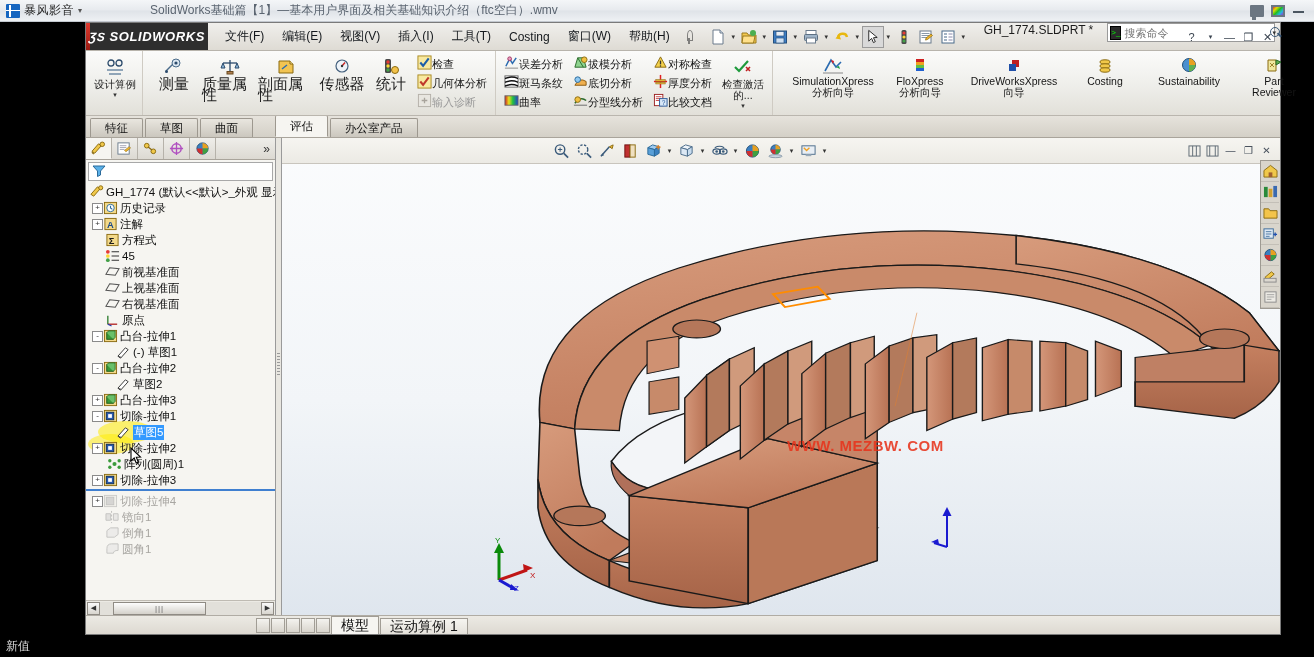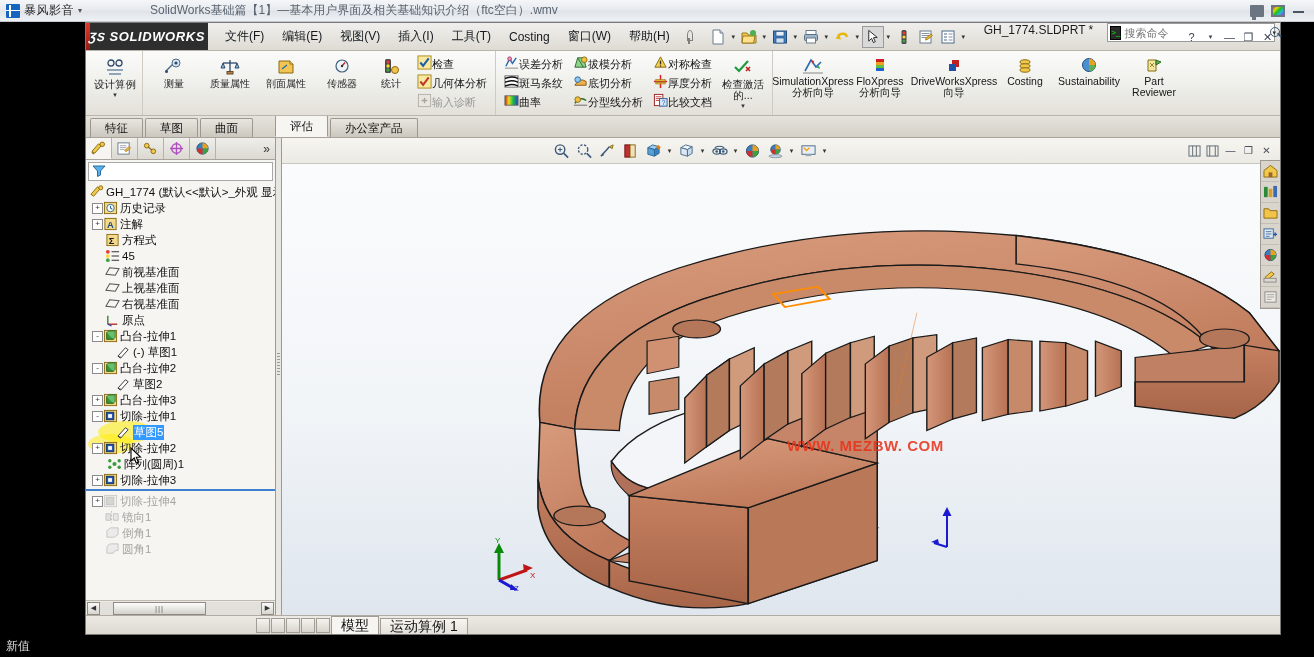--- a/index.html
+++ b/index.html
@@ -106,29 +106,29 @@
     padding-top:3px; cursor:default;
   }
   .big-btn .glyph{ height:22px; display:flex;align-items:center;justify-content:center;}
   .big-btn .lbl{ font-size:10.5px;color:#1d1d1d;text-align:center;line-height:11px;margin-top:1px;}
   .big-btn .dd{font-size:7px;color:#333;margin-top:1px;}
 
   .mid-btn{
     width:56px;display:flex;flex-direction:column;align-items:center;padding-top:4px;cursor:default;
   }
   .mid-btn .glyph{height:20px;display:flex;align-items:center;justify-content:center;}
-  .mid-btn .lbl{font-size:10px;color:#1d1d1d;line-height:11px;margin-top:1px;}
+  .mid-btn .lbl{font-size:15px;color:#1d1d1d;line-height:11px;margin-top:1px;}
 
   .rcol{ display:flex;flex-direction:column;justify-content:center;padding:2px 2px;}
   .small-row{ display:flex;align-items:center;height:19px;padding:0 3px;cursor:default;}
   .small-row .lbl{font-size:11px;color:#151515;white-space:nowrap;}
   .small-row.dis .lbl{color:#9a9a9a;}
 
   .wide-btn{
-    width:74px;display:flex;flex-direction:column;align-items:center;padding-top:3px;cursor:default;
+    width:74px;display:flex;flex-direction:column;align-items:center;padding-top:3px;cursor:default;margin-left:20px;
   }
   .wide-btn .glyph{height:20px;display:flex;align-items:center;justify-content:center;}
   .wide-btn .lbl{font-size:10.5px;color:#151515;text-align:center;line-height:11px;}
 
   
   #sw-tabs{
     height:22px; background:linear-gradient(to bottom,#e6e3dc,#d4d0c7);
     display:flex; align-items:flex-end; padding-left:4px; border-bottom:1px solid #a9a49b;
   }
   .rtab{

